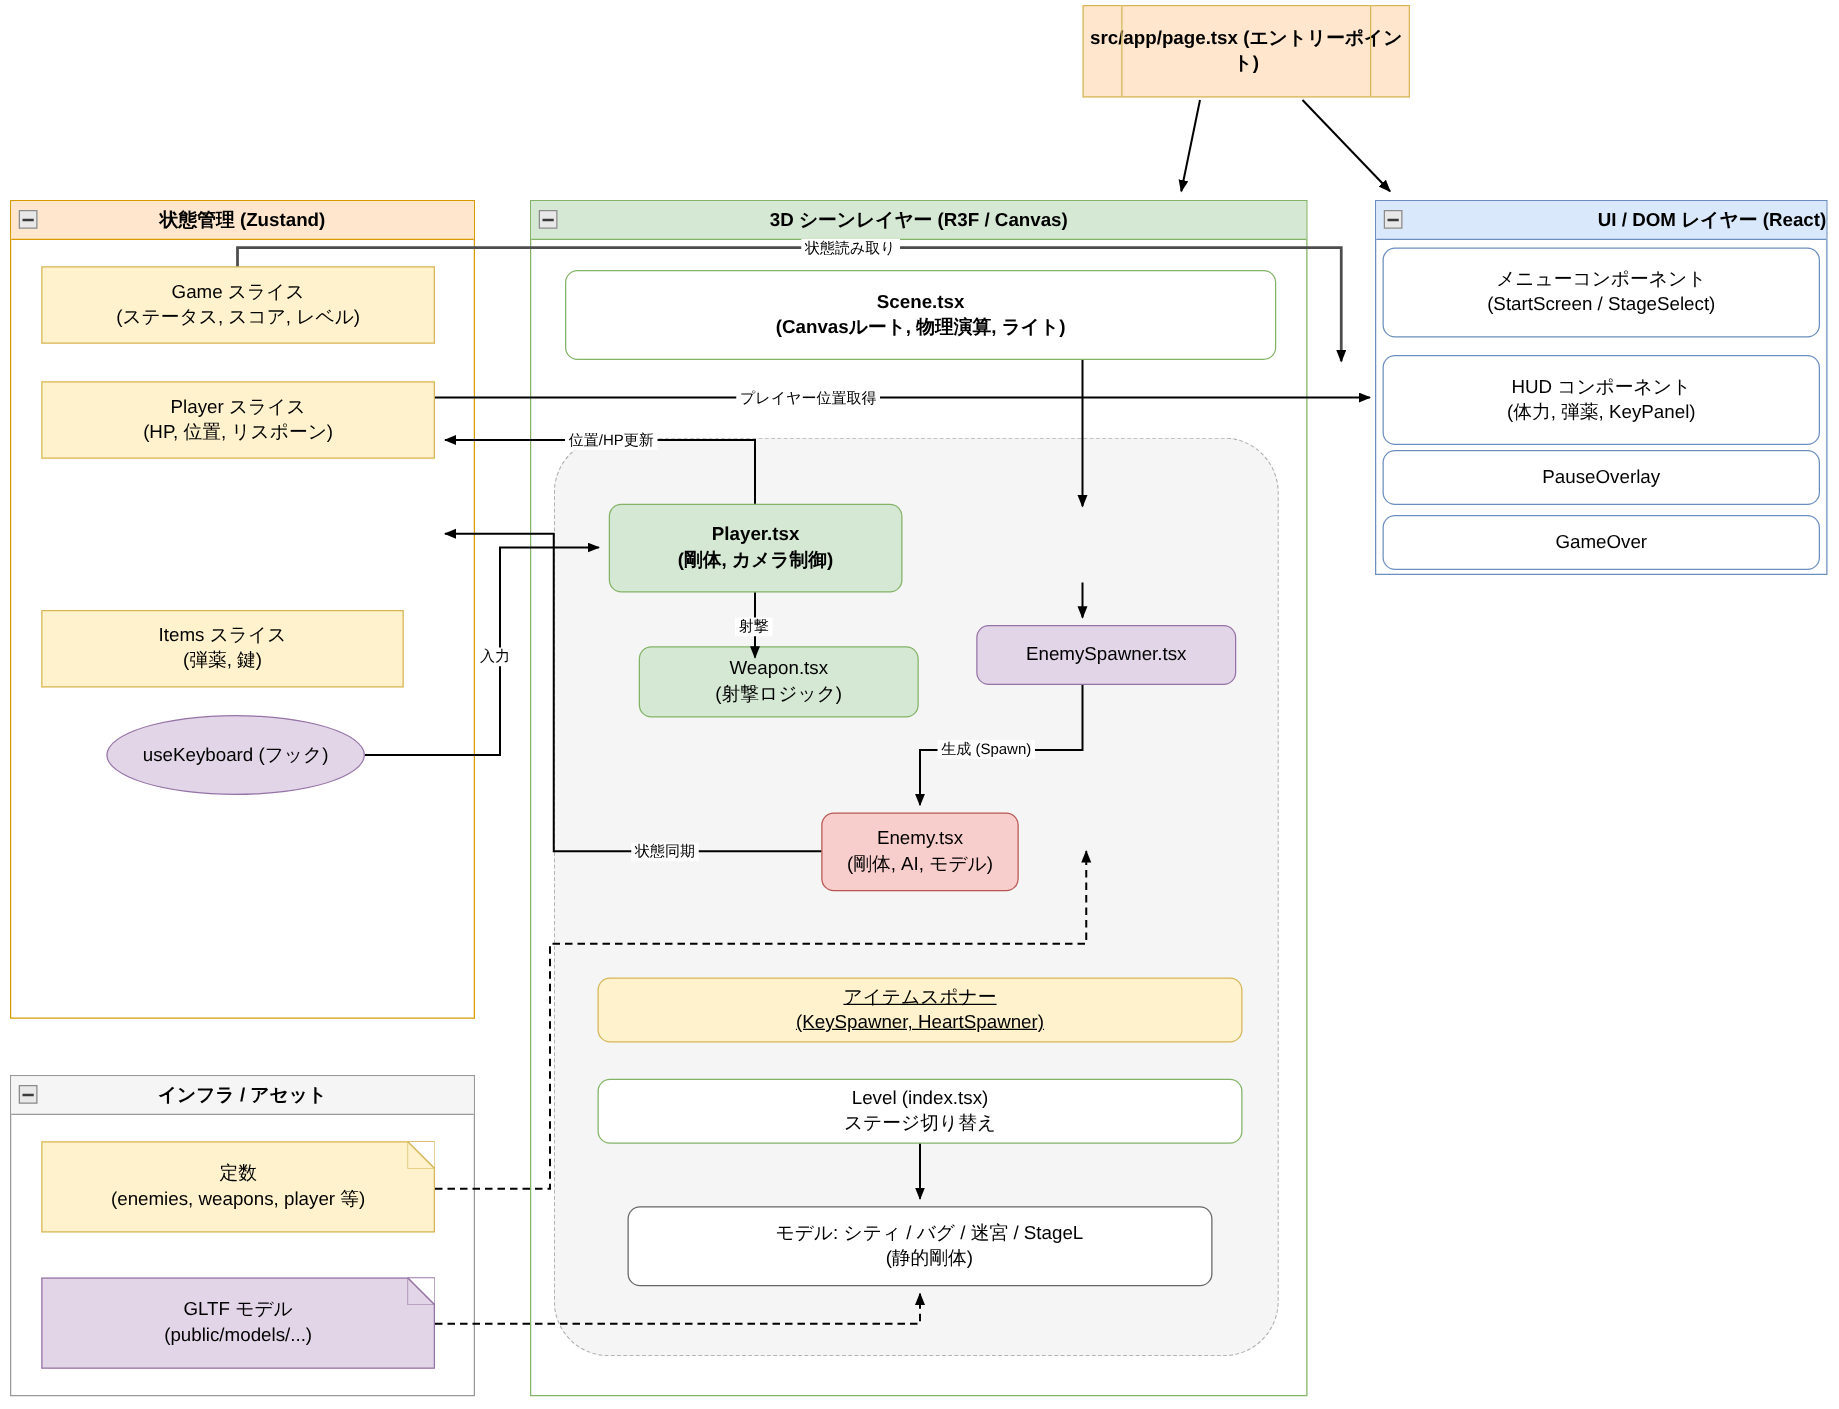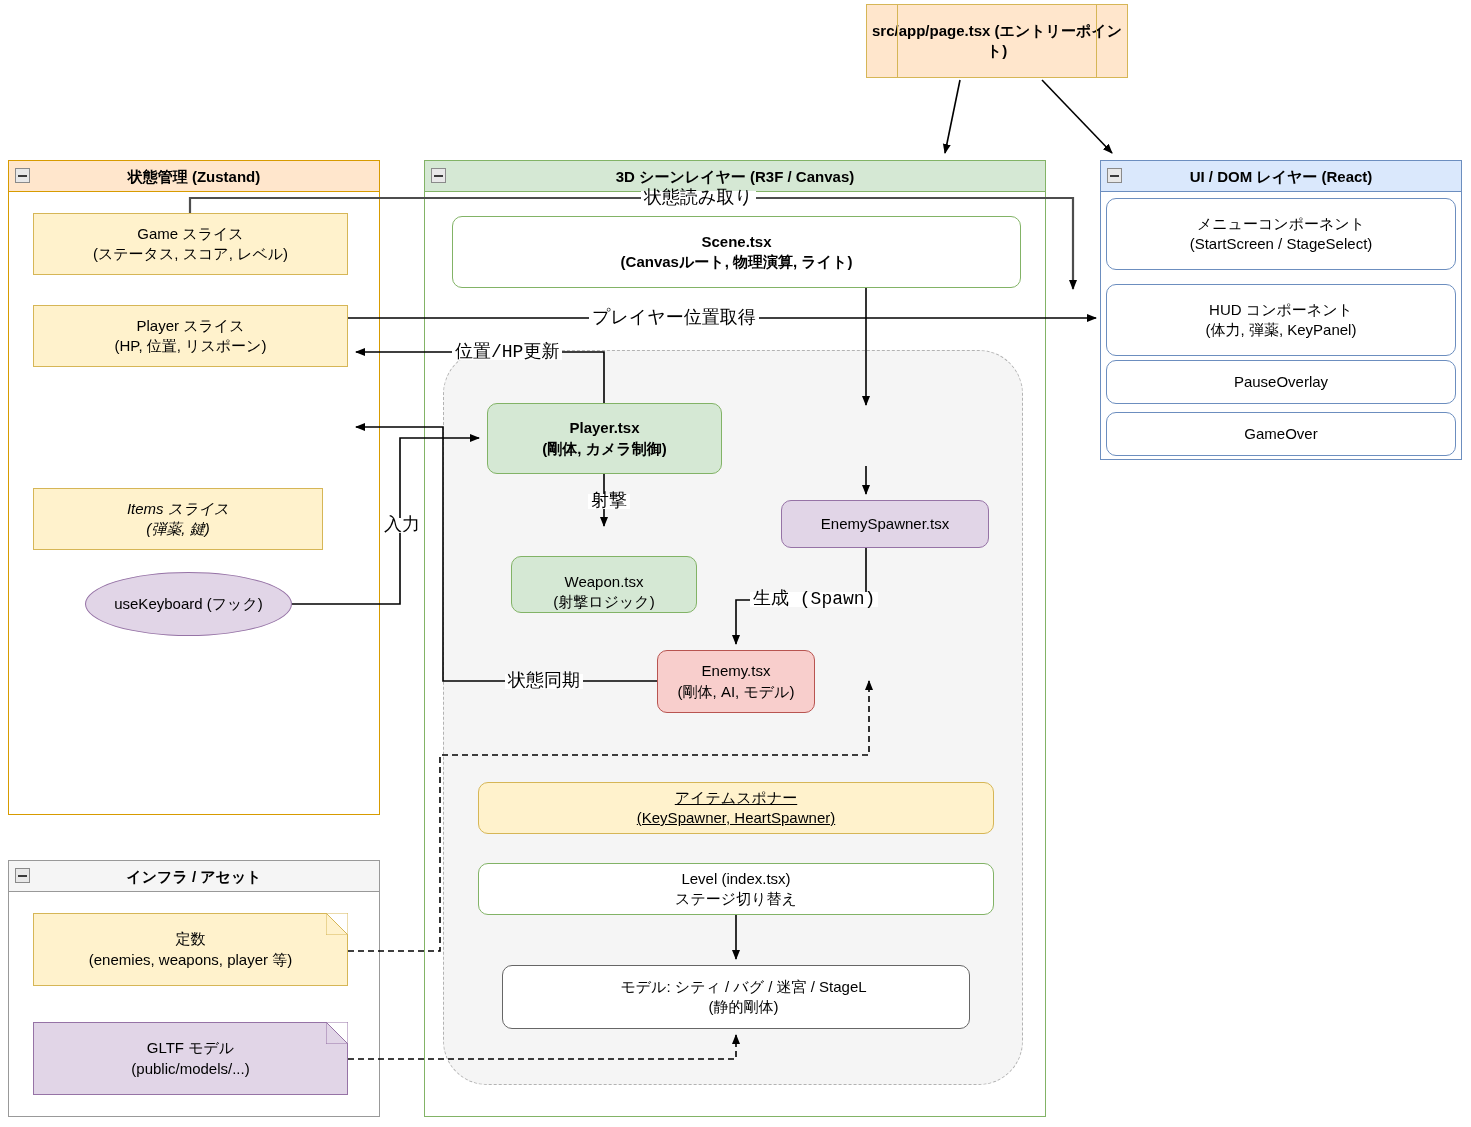--- a/index.html
+++ b/index.html
@@ -13,21 +13,21 @@
            font-weight:bold;font-size:15px;box-sizing:border-box;border-bottom:1px solid #999;}
   .collapse{position:absolute;left:6px;top:7px;width:15px;height:15px;box-sizing:border-box;
             border:1px solid #8a8a8a;background:#e8e8e8;}
   .collapse:before{content:"";position:absolute;left:2px;top:6px;width:9px;height:2px;background:#3b3b3b;}
 
   .pkg-orange{border-color:#d79b00;}
   .pkg-orange>.pkg-hdr{background:#ffe6cc;border-bottom-color:#d79b00;}
   .pkg-green{border-color:#82b366;}
   .pkg-green>.pkg-hdr{background:#d5e8d4;border-bottom-color:#82b366;}
   .pkg-blue{border-color:#6c8ebf;}
-  .pkg-blue>.pkg-hdr{background:#dae8fc;border-bottom-color:#6c8ebf;}
+  .pkg-blue>.pkg-hdr{background:#dae8fc;border-bottom-color:#6c8ebf;text-align:right;}
   .pkg-gray{border-color:#999;}
   .pkg-gray>.pkg-hdr{background:#f5f5f5;border-bottom-color:#999;}
 
   
   .node{position:absolute;box-sizing:border-box;display:flex;flex-direction:column;
         align-items:center;justify-content:center;text-align:center;font-size:15px;line-height:1.35;}
   .node .l1{display:block;}
   .node .l2{display:block;}
   .bold .l1,.bold .l2{font-weight:bold;}
 
@@ -57,22 +57,22 @@
         align-items:center;justify-content:center;text-align:center;font-size:15px;line-height:1.35;}
   .note-y{background:#fff2cc;border:1px solid #d6b656;}
   .note-p{background:#e1d5e7;border:1px solid #9673a6;}
   .fold{position:absolute;right:-1px;top:-1px;width:22px;height:22px;}
 
   
   .dash-container{position:absolute;box-sizing:border-box;border:1px dashed #b3b3b3;
                   background:#f5f5f5;border-radius:44px;}
 
   
-  .elabel{position:absolute;font-size:18px;background:#ffffff;padding:0 3px;white-space:nowrap;
-          line-height:15px;font-family:Liberation Mono, monospace;}
+  .elabel{position:absolute;font-size:12px;background:#ffffff;padding:0 3px;white-space:nowrap;
+          line-height:15px;}
 </style>
 </head>
 <body>
 
 <div id="canvas">
 
   <div class="comp" style="left:866px;top:4px;width:262px;height:74px;">
     <span class="tab" style="left:30px;"></span>
     <span class="tab" style="right:30px;"></span>
     <div>
@@ -89,21 +89,21 @@
   </div>
 
   <div class="node sq" style="left:33px;top:213px;width:315px;height:62px;">
     <span class="l1">Game スライス</span>
     <span class="l2">(ステータス, スコア, レベル)</span>
   </div>
   <div class="node sq" style="left:33px;top:305px;width:315px;height:62px;">
     <span class="l1">Player スライス</span>
     <span class="l2">(HP, 位置, リスポーン)</span>
   </div>
-  <div class="node sq" style="left:33px;top:488px;width:290px;height:62px;font-style:italic;">
+  <div class="node sq" style="left:33px;top:488px;width:290px;height:62px;">
     <span class="l1">Items スライス</span>
     <span class="l2">(弾薬, 鍵)</span>
   </div>
 
   <div class="ellipse" style="left:85px;top:572px;width:207px;height:64px;">
     <span>useKeyboard (フック)</span>
   </div>
 
   <div class="pkg pkg-green" style="left:424px;top:160px;width:622px;height:957px;">
     <div class="pkg-hdr">
@@ -117,21 +117,21 @@
     <span class="l2">(Canvasルート, 物理演算, ライト)</span>
   </div>
 
   <div class="dash-container" style="left:443px;top:350px;width:580px;height:735px;"></div>
 
   <div class="node n-green rr bold" style="left:487px;top:403px;width:235px;height:71px;">
     <span class="l1">Player.tsx</span>
     <span class="l2">(剛体, カメラ制御)</span>
   </div>
 
-  <div class="node n-green rr" style="left:511px;top:556px;width:186px;height:57px;justify-content:flex-end;">
+  <div class="node n-green rr" style="left:511px;top:517px;width:224px;height:57px;">
     <span class="l1">Weapon.tsx</span>
     <span class="l2">(射撃ロジック)</span>
   </div>
 
 
   <div class="node n-purple rr" style="left:762px;top:500px;width:208px;height:48px;margin-left:19px;">
     <span class="l1">EnemySpawner.tsx</span>
   </div>
 
   <div class="node n-red rr" style="left:657px;top:650px;width:158px;height:63px;">

